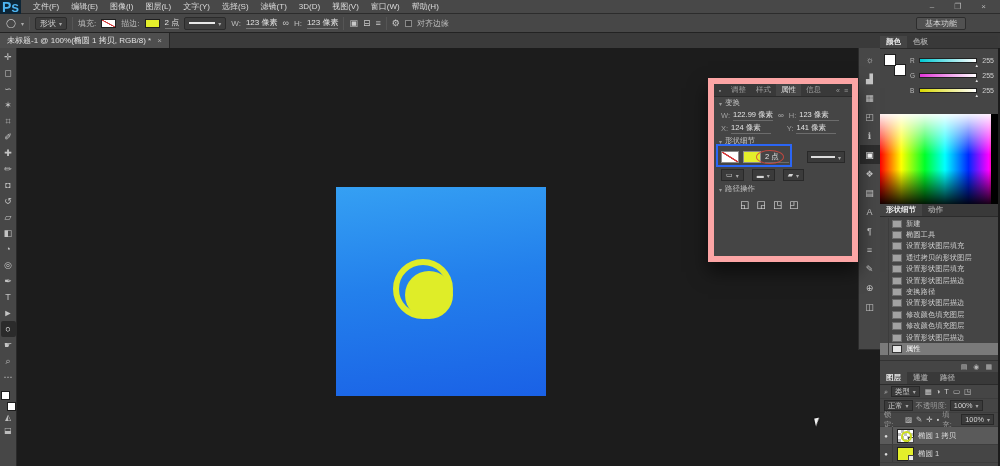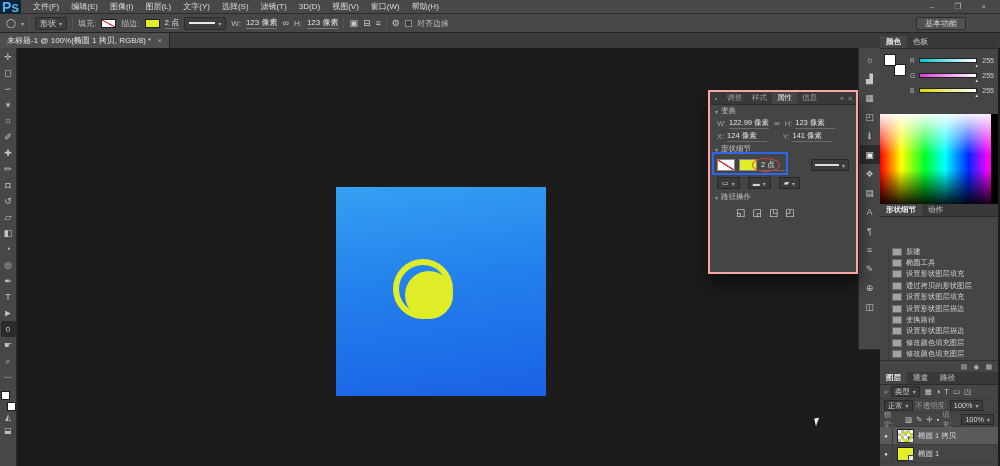--- a/index.html
+++ b/index.html
@@ -38,21 +38,21 @@
   .fgbg .bg-sw{right:0;bottom:0;}
   .fgbg .fg-sw{left:0;top:2px;}
   .tool-small{width:15px;height:13px;display:flex;align-items:center;justify-content:center;font-size:8px;color:#bdbdbd;}
   
   .canvas{position:absolute;left:17px;top:48px;right:0;bottom:0;background:#1c1c1c;}
   .art-square{position:absolute;left:319px;top:139px;width:210px;height:209px;background:linear-gradient(172deg,#35a0f3 0%,#2380ec 45%,#1a61e6 100%);}
   .art-ring{position:absolute;left:57px;top:72px;width:60px;height:60px;border:6px solid #dfed28;border-radius:50%;}
   .art-dot{position:absolute;left:69px;top:84px;width:48px;height:48px;background:#dfed28;border-radius:50%;}
   .cursor{position:absolute;left:798px;top:370px;width:0;height:0;border-left:5px solid #f2f2f2;border-bottom:8px solid transparent;border-top:0 solid transparent;filter:drop-shadow(0 0 1px #000);transform:rotate(-12deg);}
   
-  .props{position:absolute;left:708px;top:90px;width:150px;height:184px;background:#454545;border:2px solid #fca5a5;box-shadow:0 10px 18px rgba(0,0,0,.55);z-index:6;font-size:7.5px;}
+  .props{position:absolute;left:708px;top:78px;width:150px;height:184px;background:#454545;border:6px solid #fca5a5;box-shadow:0 10px 18px rgba(0,0,0,.55);z-index:6;font-size:7.5px;}
   .p-tabbar{height:13px;background:#393939;display:flex;align-items:stretch;border-bottom:1px solid #2c2c2c;}
   .p-tabbar .pane-icon{width:12px;display:flex;align-items:center;justify-content:center;color:#8f8f8f;font-size:7px;}
   .ptab{padding:0 5px;display:flex;align-items:center;color:#9f9f9f;font-size:7.5px;}
   .ptab.selected{background:#454545;color:#e6e6e6;}
   .p-tab-right{margin-left:auto;display:flex;align-items:center;gap:4px;padding-right:4px;color:#9a9a9a;font-size:7px;}
   .p-title{height:16px;display:flex;align-items:center;gap:4px;padding:0 6px;color:#ddd;}
   .mini-shape{width:10px;height:9px;border:1px solid #9a9a9a;background:#303030;display:inline-block;}
   .mini-shape.filled{background:#9a9a9a;}
   .p-sec{height:12px;display:flex;align-items:center;gap:3px;padding:0 5px;color:#c2c2c2;}
   .p-sec .caret{font-size:6px;color:#9a9a9a;}
@@ -98,21 +98,21 @@
   .cp-track .mark{position:absolute;right:-2px;bottom:-6px;font-size:5px;color:#ddd;}
   .cp-val{width:14px;text-align:right;font-size:7px;color:#cfcfcf;}
   
   .spectrum{height:90px;position:relative;
     background:
       linear-gradient(to bottom,rgba(255,255,255,.95) 0%,rgba(255,255,255,0) 45%,rgba(0,0,0,0) 62%,rgba(0,0,0,.9) 100%),
       linear-gradient(to right,#ff0000,#ffff00 18%,#00ff2a 38%,#00ffff 55%,#0028ff 75%,#ff00ff 92%,#ff0000);}
   .spectrum .edge{position:absolute;right:0;top:0;width:7px;height:100%;background:#000;}
   
   .history{height:168px;display:flex;flex-direction:column;}
-  .h-list{flex:1;overflow:hidden;padding-top:1px;margin-top:28px;}
+  .h-list{flex:1;overflow:hidden;padding-top:1px;}
   .hrow{display:flex;align-items:center;height:11.4px;font-size:7.3px;color:#cdcdcd;}
   .hrow .hcheck{width:9px;height:100%;border-right:1px solid #3c3c3c;}
   .hrow .hicon{width:10px;height:8px;background:#a2a2a2;border:1px solid #6b6b6b;margin:0 4px 0 3px;}
   .hrow.selected{background:#7a7a7a;color:#fff;}
   .hrow.selected .hicon{background:#e6e6e6;border-color:#333;}
   .h-footer{height:12px;border-top:1px solid #333;display:flex;align-items:center;justify-content:flex-end;gap:6px;padding-right:6px;color:#b5b5b5;font-size:7px;}
   
   .layers{position:absolute;left:0;right:0;top:336px;bottom:0;background:#454545;display:flex;flex-direction:column;}
   .l-row{height:14px;display:flex;align-items:center;gap:3px;padding:0 4px;font-size:7.3px;color:#c6c6c6;border-bottom:1px solid #3d3d3d;}
   .l-dd{display:flex;align-items:center;gap:3px;background:#3b3b3b;border:1px solid #292929;height:11px;padding:0 3px;color:#d5d5d5;}

